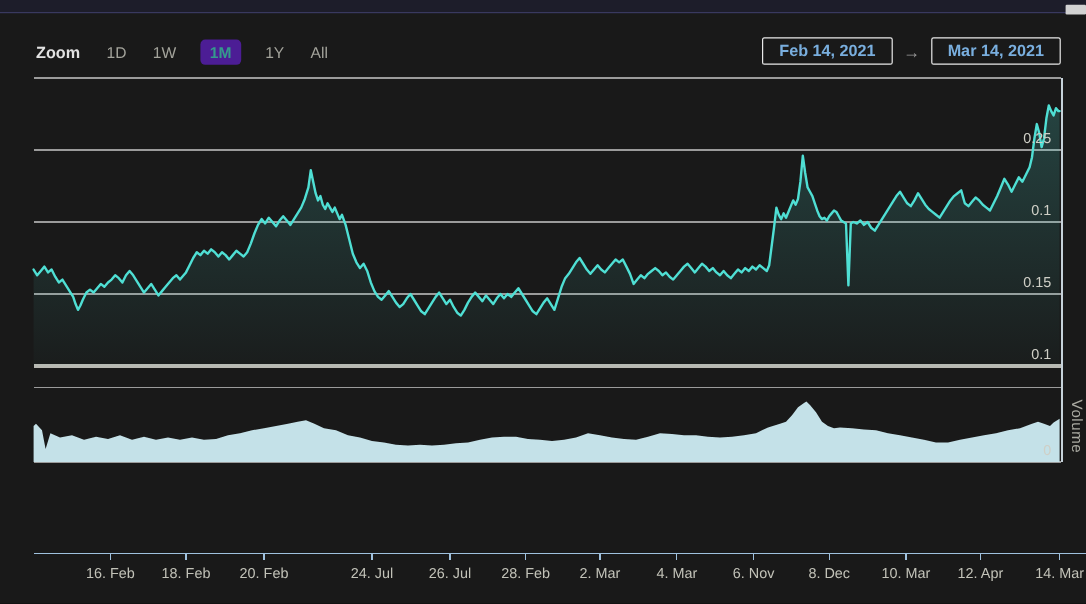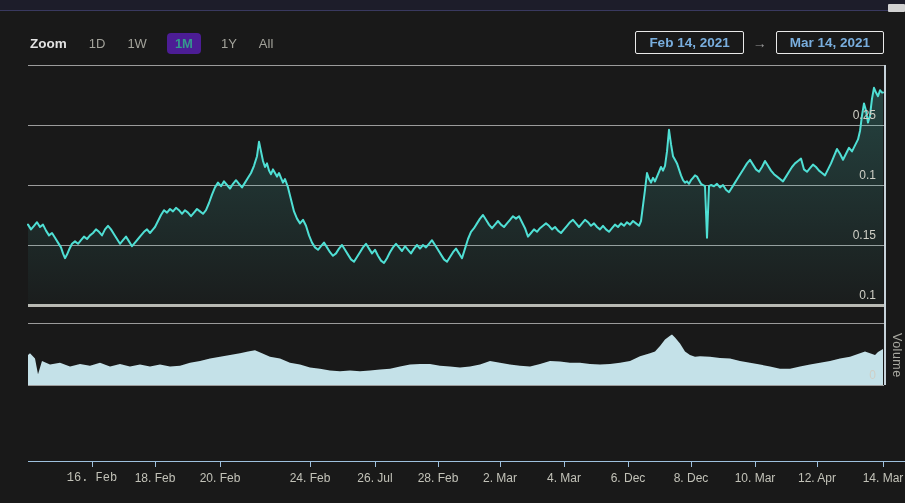--- a/index.html
+++ b/index.html
@@ -116,29 +116,29 @@
       <line x1="755" x2="755" y1="461.5" y2="466.5" stroke="#9fc1de" stroke-width="1" shape-rendering="crispEdges"></line>
       <line x1="817" x2="817" y1="461.5" y2="466.5" stroke="#9fc1de" stroke-width="1" shape-rendering="crispEdges"></line>
       <line x1="883" x2="883" y1="461.5" y2="466.5" stroke="#9fc1de" stroke-width="1" shape-rendering="crispEdges"></line>
     </svg>
 
   <div id="chart-labels">
       <div class="axis-label" style="right: 29px; top: 108px;">0.25</div>
       <div class="axis-label" style="right: 29px; top: 168px;">0.1</div>
       <div class="axis-label" style="right: 29px; top: 228px;">0.15</div>
       <div class="axis-label" style="right: 29px; top: 288px;">0.1</div>
-      <div class="x-tick-label" style="left: 62px; top: 471px; font-family: Liberation Mono, monospace;">16. Feb</div>
+      <div class="x-tick-label" style="left: 62px; top: 471px;">16. Feb</div>
       <div class="x-tick-label" style="left: 125px; top: 471px;">18. Feb</div>
       <div class="x-tick-label" style="left: 190px; top: 471px;">20. Feb</div>
-      <div class="x-tick-label" style="left: 280px; top: 471px;">24. Feb</div>
+      <div class="x-tick-label" style="left: 280px; top: 471px;">24. Jul</div>
       <div class="x-tick-label" style="left: 345px; top: 471px;">26. Jul</div>
       <div class="x-tick-label" style="left: 408px; top: 471px;">28. Feb</div>
       <div class="x-tick-label" style="left: 470px; top: 471px;">2. Mar</div>
       <div class="x-tick-label" style="left: 534px; top: 471px;">4. Mar</div>
-      <div class="x-tick-label" style="left: 598px; top: 471px;">6. Dec</div>
+      <div class="x-tick-label" style="left: 598px; top: 471px;">6. Nov</div>
       <div class="x-tick-label" style="left: 661px; top: 471px;">8. Dec</div>
       <div class="x-tick-label" style="left: 725px; top: 471px;">10. Mar</div>
       <div class="x-tick-label" style="left: 787px; top: 471px;">12. Apr</div>
       <div class="x-tick-label" style="left: 853px; top: 471px;">14. Mar</div>
       <div class="axis-label" style="right: 29px; top: 368px;">0</div>
       <div class="vol-title">Volume</div>
     </div>
 
 </div>
 

